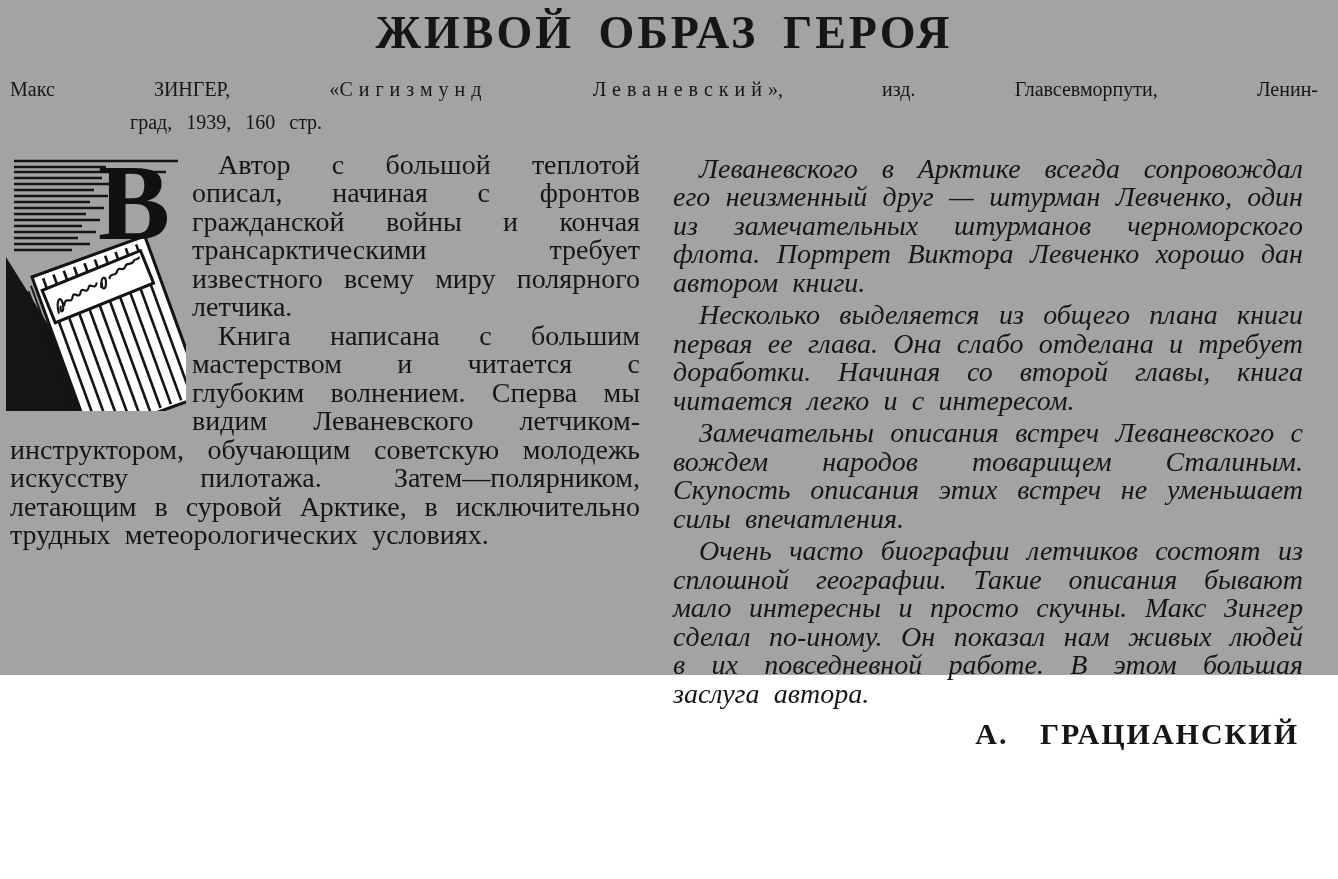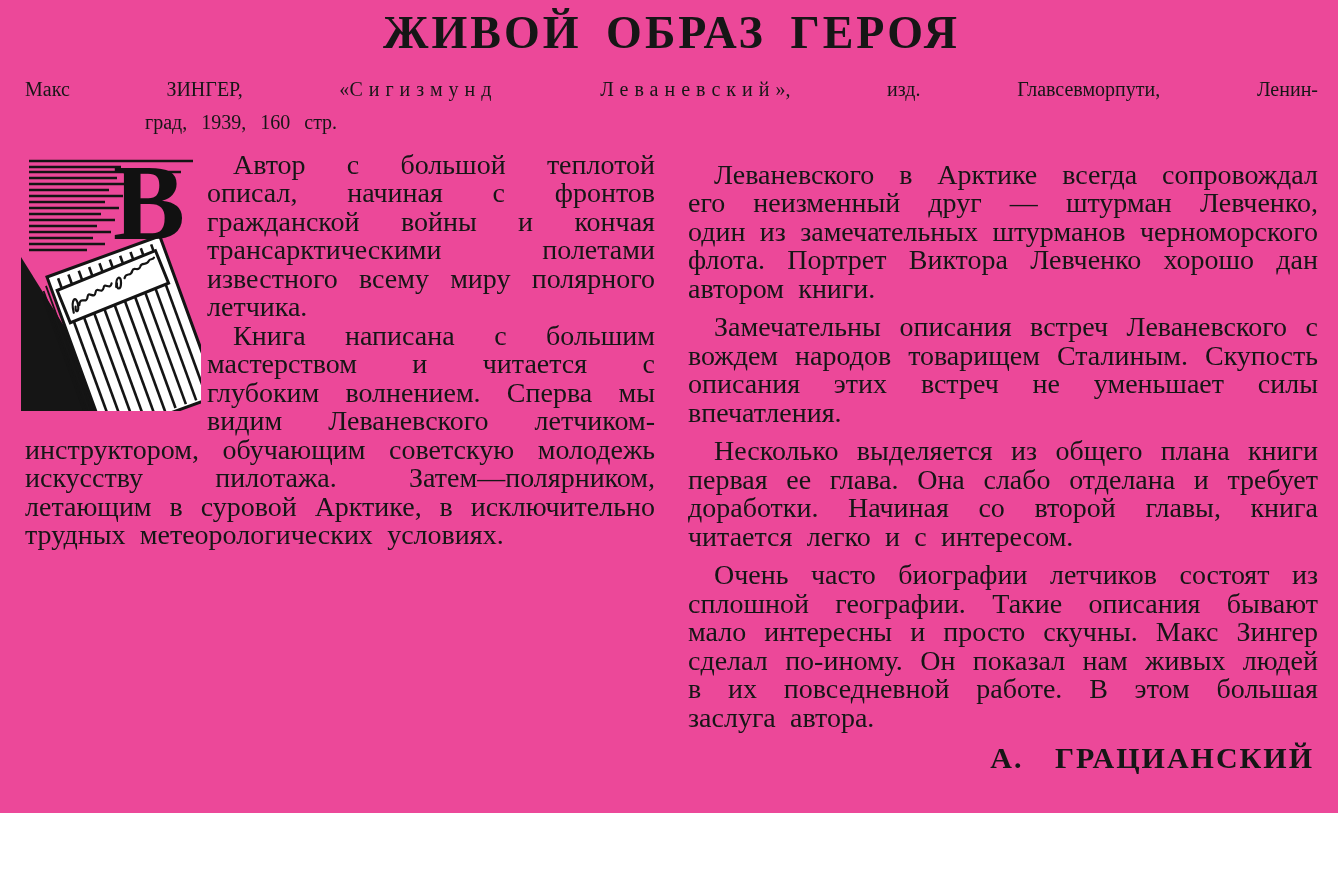--- a/index.html
+++ b/index.html
@@ -6,26 +6,26 @@
     margin: 0;
     padding: 0;
     background: #ffffff;
     width: 1338px;
     height: 879px;
     overflow: hidden;
   }
   .page {
     position: relative;
     width: 1338px;
-    height: 813px;
-    background: #ec4899;
+    height: 675px;
+    background: #a3a3a3;
     color: #161616;
     font-family: "Liberation Serif", serif;
     box-sizing: border-box;
-    padding: 6px 20px 0 25px;
+    padding: 6px 20px 0 10px;
   }
   .article-title {
     text-align: center;
     font-size: 46px;
     font-weight: bold;
     letter-spacing: 3px;
     word-spacing: 10px;
     margin: 2px 0 0 0;
     line-height: 1.1;
   }
@@ -55,21 +55,21 @@
   .col {
     width: 630px;
     text-align: justify;
     font-size: 28px;
     line-height: 28.5px;
     word-spacing: 0.26em;
   }
   .col-left { margin-right: 33px; }
   .col p { margin: 0; }
   .col p.indent { text-indent: 26px; }
-  .col-right p.spaced { margin-top: 10px; }
+  .col-right p.spaced { margin-top: 4px; font-style: italic; }
 
   .illus-block {
     float: left;
     position: relative;
     width: 174px;
     height: 258px;
     margin: 2px 8px 2px 0;
   }
   .illus-svg {
     position: absolute;
@@ -166,26 +166,26 @@
                        C 38 11, 40 21, 44 15 C 47 10, 49 20, 53 14
                        M56 19 C 60 8, 65 10, 62 17 C 59 24, 55 22, 58 16
                        M67 14 C 71 8, 73 16, 77 10 C 80 6, 82 14, 86 9
                        C 89 5, 92 11, 96 7 C 98 5, 100 8, 102 6" fill="none" stroke="#141414" stroke-width="2.2" stroke-linecap="round"></path>
             </g>
           </g>
         </svg>
         <div class="dropcap">В</div>
       </div>
 
-      <p class="indent">Автор с большой теплотой описал, начиная с фронтов гражданской войны и кончая трансарктическими полетами известного всему миру полярного летчика.</p>
+      <p class="indent">Автор с большой теплотой описал, начиная с фронтов гражданской войны и кончая трансарктическими требует известного всему миру полярного летчика.</p>
       <p class="indent">Книга написана с большим мастерством и читается с глубоким волнением. Сперва мы видим Леваневского летчиком-инструктором, обучающим советскую молодежь искусству пилотажа. Затем—полярником, летающим в суровой Арктике, в исключительно трудных метеорологических условиях.</p>
     </div>
 
     <div class="col col-right">
       <p class="indent spaced">Леваневского в Арктике всегда сопровождал его неизменный друг — штурман Левченко, один из замечательных штурманов черноморского флота. Портрет Виктора Левченко хорошо дан автором книги.</p>
+      <p class="indent spaced">Несколько выделяется из общего плана книги первая ее глава. Она слабо отделана и требует доработки. Начиная со второй главы, книга читается легко и с интересом.</p>
       <p class="indent spaced">Замечательны описания встреч Леваневского с вождем народов товарищем Сталиным. Скупость описания этих встреч не уменьшает силы впечатления.</p>
-      <p class="indent spaced">Несколько выделяется из общего плана книги первая ее глава. Она слабо отделана и требует доработки. Начиная со второй главы, книга читается легко и с интересом.</p>
       <p class="indent spaced">Очень часто биографии летчиков состоят из сплошной географии. Такие описания бывают мало интересны и просто скучны. Макс Зингер сделал по-иному. Он показал нам живых людей в их повседневной работе. В этом большая заслуга автора.</p>
       <div class="signature">А. ГРАЦИАНСКИЙ</div>
     </div>
 
   </div>
 </div>
 
 </body></html>

